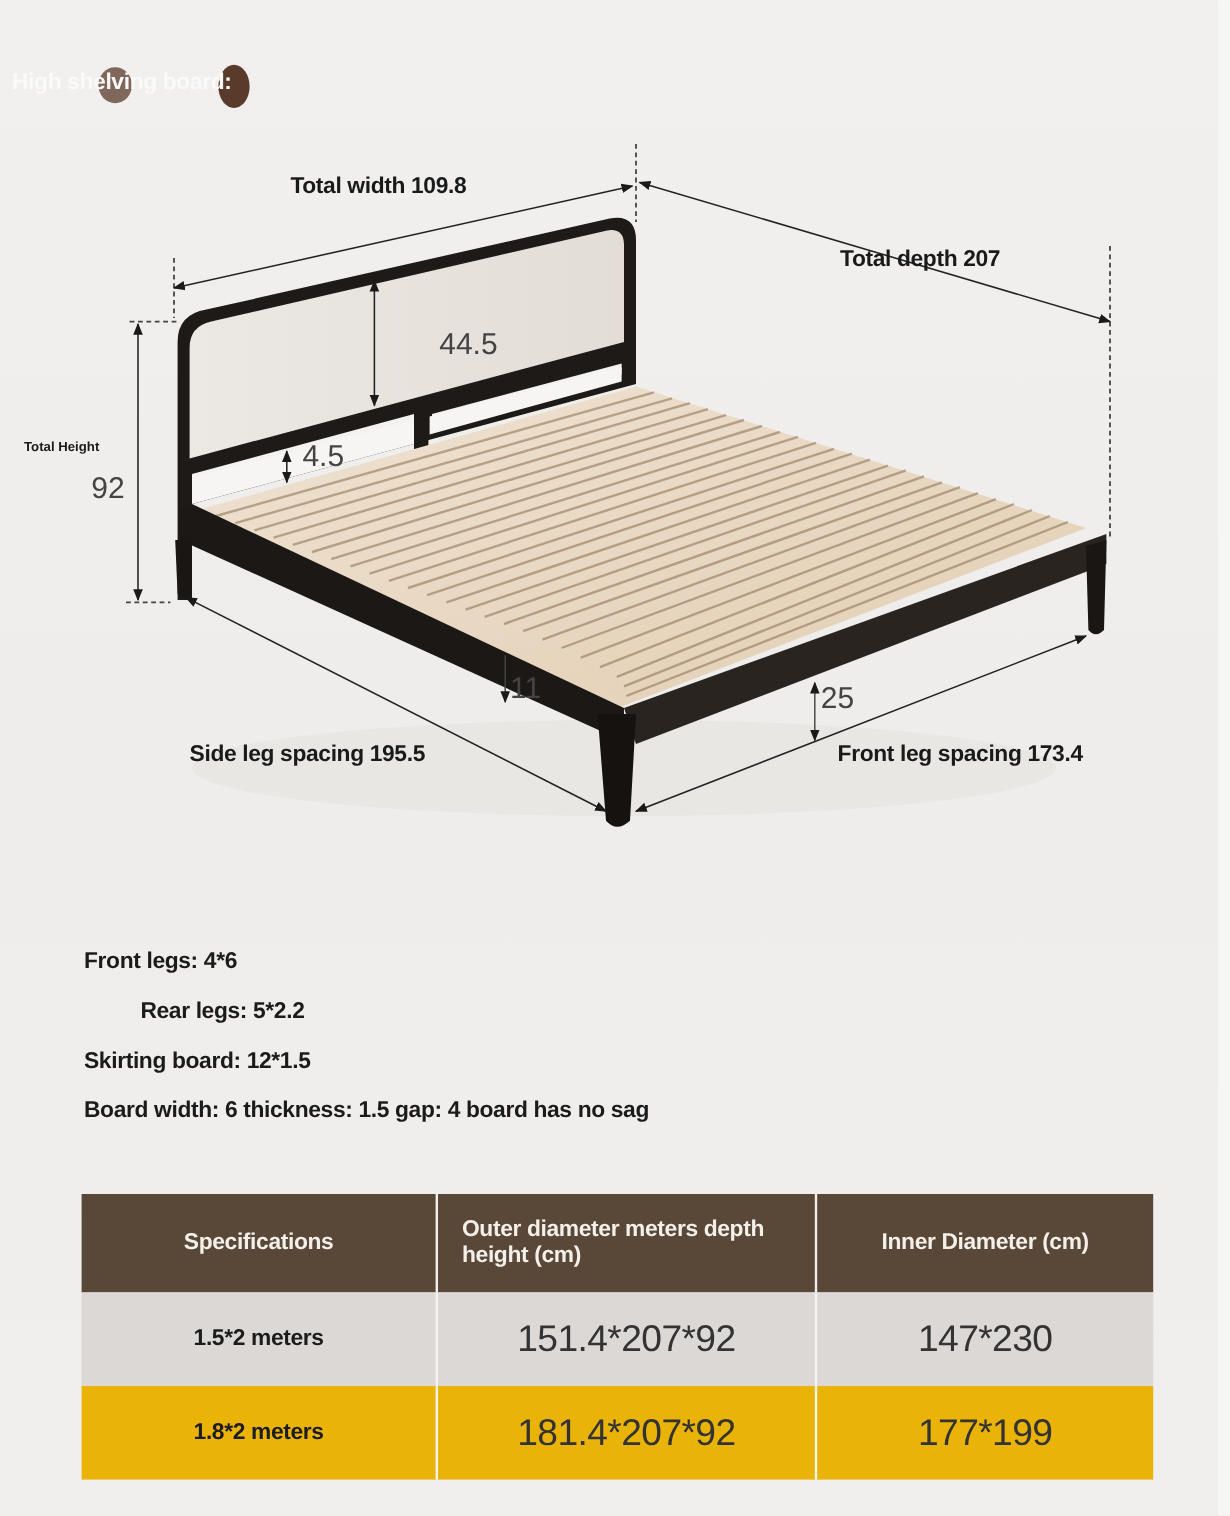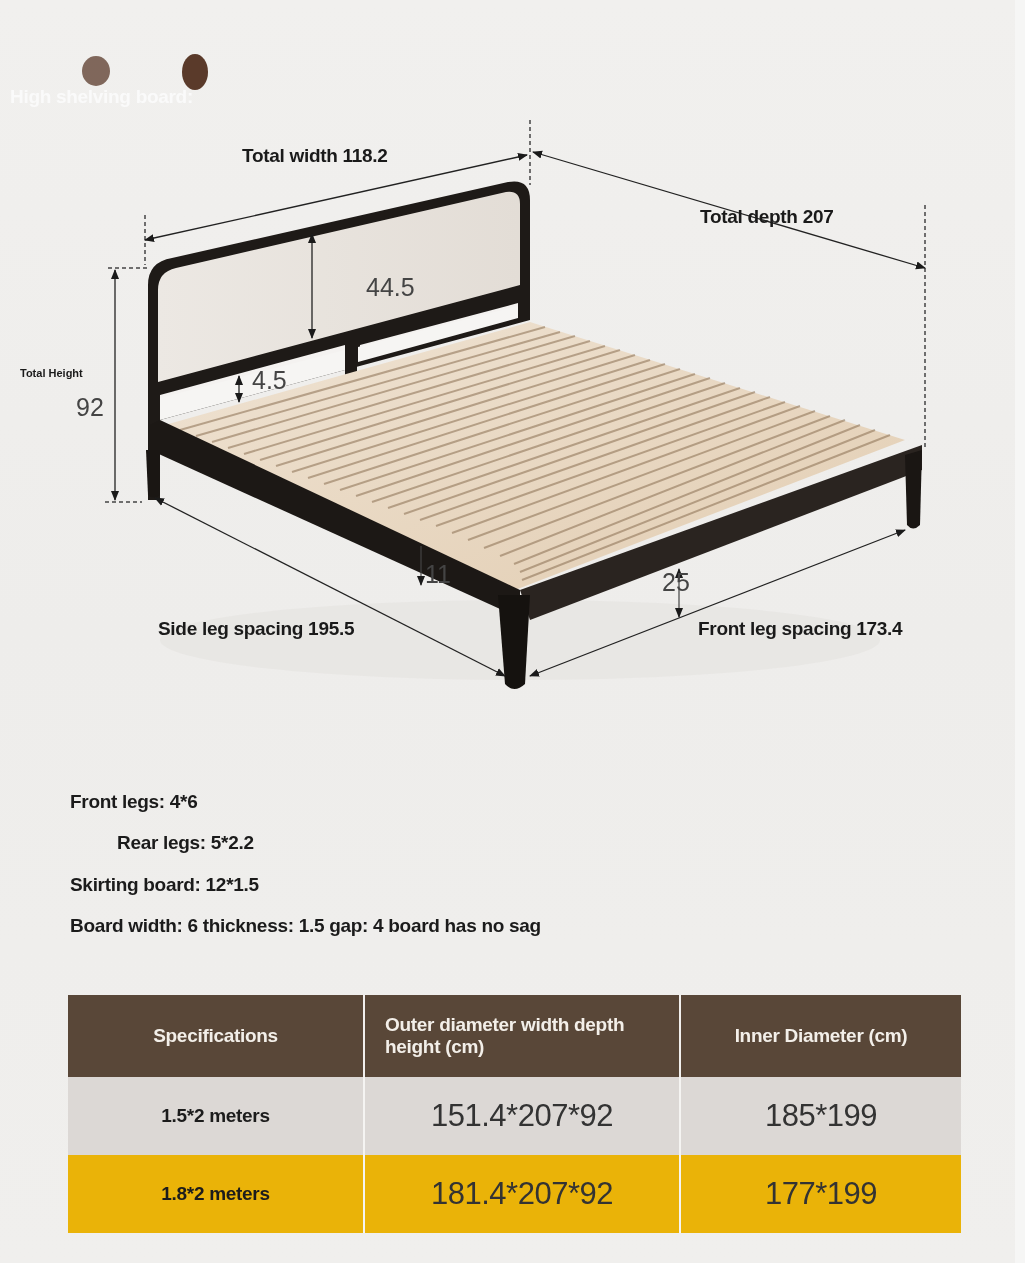--- a/index.html
+++ b/index.html
@@ -8,21 +8,21 @@
     background: #efeeec;
     font-family: "Liberation Sans", "DejaVu Sans", sans-serif;
     color: #1e1e1e;
   }
   .page-bg {
     position: absolute; inset: 0;
     background: linear-gradient(180deg, #f1f0ee 0%, #eeedeb 50%, #f0efed 100%);
   }
   .right-strip { position: absolute; right: 0; top: 0; width: 10px; height: 100%; background: #f6f6f5; }
 
-  .top-label { position: absolute; left: 10px; top: 58px; font-size: 19px; font-weight: bold; color: #fafafa; letter-spacing: -0.3px; z-index: 3; margin-top: 28px; }
+  .top-label { position: absolute; left: 10px; top: 58px; font-size: 19px; font-weight: bold; color: #fafafa; letter-spacing: -0.3px; z-index: 3; }
   .stain { position: absolute; border-radius: 50%; background: #5a3a2a; z-index: 2; }
 
   svg.diagram { position: absolute; left: 0; top: 0; }
 
   .dim { position: absolute; font-weight: bold; font-size: 19px; color: #1a1a1a; letter-spacing: -0.3px; white-space: nowrap; }
   .dim-light { position: absolute; font-size: 25px; color: #444; white-space: nowrap; }
   .dim-small { position: absolute; font-weight: bold; font-size: 11px; color: #1a1a1a; white-space: nowrap; }
   .spec-line { position: absolute; font-weight: bold; font-size: 19px; color: #1b1b1b; white-space: nowrap; letter-spacing: -0.3px; }
 
   table.spec-table {
@@ -134,54 +134,54 @@
   <line x1="239" y1="376" x2="239" y2="402" stroke="#222" stroke-width="1.3" marker-start="url(#arr)" marker-end="url(#arr)"></line>
 
   <line x1="421" y1="546" x2="421" y2="585" stroke="#444" stroke-width="1.2" marker-end="url(#arr)"></line>
 
   <line x1="679" y1="569" x2="679" y2="617" stroke="#444" stroke-width="1.2" marker-start="url(#arr)" marker-end="url(#arr)"></line>
 
   <line x1="155" y1="498" x2="505" y2="676" stroke="#222" stroke-width="1.3" marker-start="url(#arr)" marker-end="url(#arr)"></line>
   <line x1="530" y1="676" x2="905" y2="530" stroke="#222" stroke-width="1.3" marker-start="url(#arr)" marker-end="url(#arr)"></line>
 </svg>
 
-<div class="dim" style="left:242px;top:145px;">Total width 118.2</div>
+<div class="dim" style="left:242px;top:145px;">Total width 109.8</div>
 <div class="dim" style="left:700px;top:166px;margin-top:40px;">Total depth 207</div>
 <div class="dim-small" style="left:20px;top:367px;">Total Height</div>
 <div class="dim-light" style="left:76px;top:393px;">92</div>
 <div class="dim-light" style="left:326px;top:273px;margin-left:40px;">44.5</div>
 <div class="dim-light" style="left:252px;top:366px;">4.5</div>
 <div class="dim-light" style="left:425px;top:560px;">11</div>
-<div class="dim-light" style="left:662px;top:568px;">25</div>
+<div class="dim-light" style="left:684px;top:568px;">25</div>
 <div class="dim" style="left:158px;top:618px;">Side leg spacing 195.5</div>
 <div class="dim" style="left:698px;top:618px;">Front leg spacing 173.4</div>
 
 <div class="spec-line" style="left:70px;top:791px;">Front legs: 4*6</div>
 <div class="spec-line" style="left:117px;top:832px;">Rear legs: 5*2.2</div>
 <div class="spec-line" style="left:70px;top:874px;">Skirting board: 12*1.5</div>
 <div class="spec-line" style="left:70px;top:915px;">Board width: 6 thickness: 1.5 gap: 4 board has no sag</div>
 
 <table class="spec-table">
   <colgroup>
     <col style="width:296px">
     <col style="width:316px">
     <col style="width:281px">
   </colgroup>
   <thead>
     <tr>
       <th>Specifications</th>
-      <th class="left-align">Outer diameter width depth height (cm)</th>
+      <th class="left-align">Outer diameter meters depth height (cm)</th>
       <th>Inner Diameter (cm)</th>
     </tr>
   </thead>
   <tbody>
     <tr class="row-a">
       <td class="cell-label">1.5*2 meters</td>
       <td class="cell-value">151.4*207*92</td>
-      <td class="cell-value">185*199</td>
+      <td class="cell-value">147*230</td>
     </tr>
     <tr class="row-b">
       <td class="cell-label">1.8*2 meters</td>
       <td class="cell-value">181.4*207*92</td>
       <td class="cell-value">177*199</td>
     </tr>
   </tbody>
 </table>
 
 </body></html>

